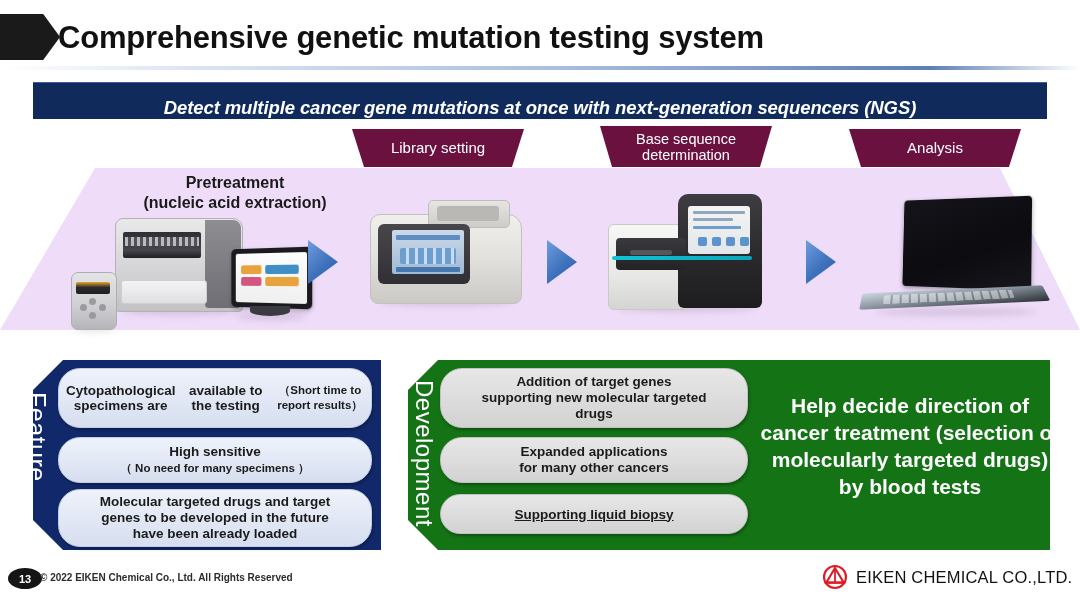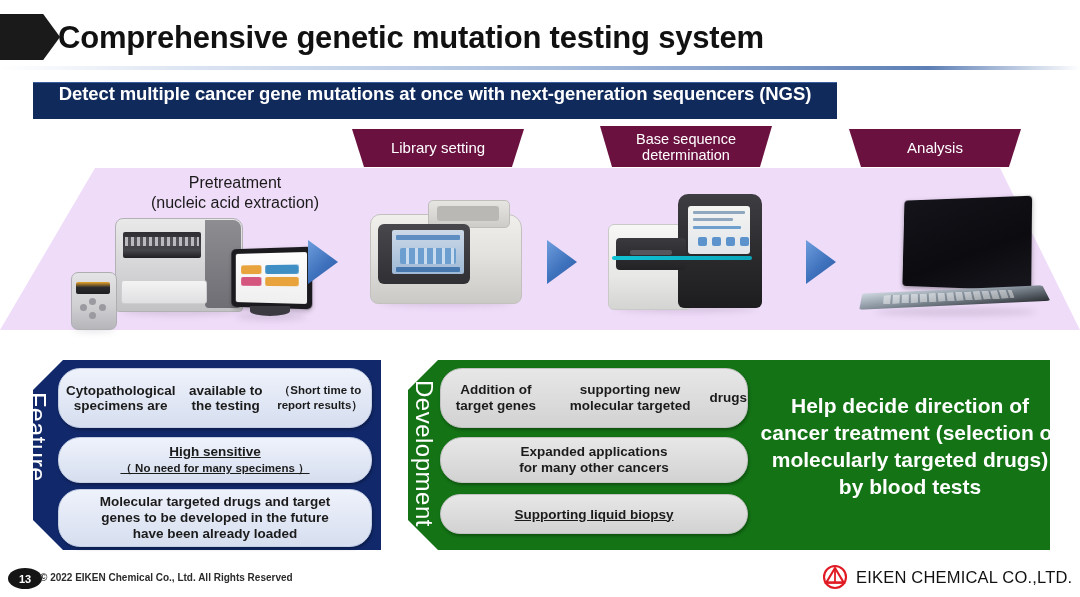--- a/index.html
+++ b/index.html
@@ -20,23 +20,23 @@
     font-size:31px;font-weight:bold;color:#111;letter-spacing:-0.2px;
     display:flex;align-items:center;
   }
   .header-rule{
     position:absolute;left:0;top:66px;width:1080px;height:4px;
     background:linear-gradient(to right,#ffffff 0%, #dbe4f2 18%, #a9bedd 52%, #5d7fb5 86%, #ffffff 100%);
   }
 
   
   .banner{
-    position:absolute;left:33px;top:82px;width:804px;height:36px;
+    position:absolute;left:33px;top:82px;width:1014px;height:36px;
     background:#102a5c;border-top:1px solid #3b5ea0;
-    display:flex;align-items:flex-start;justify-content:center;
+    display:flex;align-items:flex-end;justify-content:center;font-style:italic;
   }
   .banner span{
     color:#ffffff;font-size:18.5px;font-weight:bold;letter-spacing:-0.1px;
   }
 
   
   .step{
     position:absolute;height:38px;background:#6b1140;color:#ffffff;
     display:flex;align-items:center;justify-content:center;text-align:center;
     font-size:15px;line-height:16px;
@@ -45,21 +45,21 @@
   .step.two{font-size:14.5px;line-height:16px;}
 
   
   .flow{
     position:absolute;left:0;top:168px;width:1080px;height:162px;
     background:#efdcf9;
     clip-path:polygon(95px 0, 1000px 0, 1080px 100%, 0 100%);
   }
   .flow-label{
     position:absolute;left:100px;top:173px;width:270px;text-align:center;
-    font-size:16px;color:#1a1a1a;line-height:20px;
+    font-size:16px;color:#1a1a1a;line-height:20px;font-weight:bold;
   }
 
   
   .tri{
     position:absolute;width:30px;height:44px;
     background:linear-gradient(135deg,#6f9ede 0%, #3f72bd 55%, #2d5ba3 100%);
     clip-path:polygon(0 0, 100% 50%, 0 100%);
   }
 
   
@@ -342,35 +342,35 @@
 
   <div class="feature-box"></div>
   <div class="vlabel" style="left:22px;top:392px;">Feature</div>
 
   <div class="pill blue" style="left:58px;top:368px;width:312px;height:58px;flex-direction:row;font-size:13.5px;line-height:15.5px;">
     <span>Cytopathological specimens are</span>
     <span>available to the testing</span>
     <span class="sub">（Short time to report results）</span>
   </div>
 
-  <div class="pill blue" style="left:58px;top:437px;width:312px;height:44px;flex-direction:column;font-size:13.5px;line-height:16px;text-decoration:underline;">
+  <div class="pill blue" style="left:58px;top:437px;width:312px;height:44px;flex-direction:column;font-size:13.5px;line-height:16px;">
     <span>High sensitive</span>
     <span class="sub">（ No need for many specimens ）</span>
   </div>
 
   <div class="pill blue" style="left:58px;top:489px;width:312px;height:56px;flex-direction:column;font-size:13.5px;line-height:16px;">
     <span>Molecular targeted drugs and target</span>
     <span>genes to be developed in the future</span>
     <span>have been already loaded</span>
   </div>
 
   <div class="dev-box"></div>
   <div class="vlabel" style="left:410px;top:380px;font-size:24px;">Development</div>
 
-  <div class="pill grey" style="left:440px;top:368px;width:306px;height:58px;flex-direction:row;font-size:13.5px;line-height:16px;">
+  <div class="pill grey" style="left:440px;top:368px;width:306px;height:58px;flex-direction:column;font-size:13.5px;line-height:16px;">
     <span>Addition of target genes</span>
     <span>supporting new molecular targeted</span>
     <span>drugs</span>
   </div>
 
   <div class="pill grey" style="left:440px;top:437px;width:306px;height:44px;flex-direction:column;font-size:13.5px;line-height:16px;">
     <span>Expanded applications</span>
     <span>for many other cancers</span>
   </div>
 

